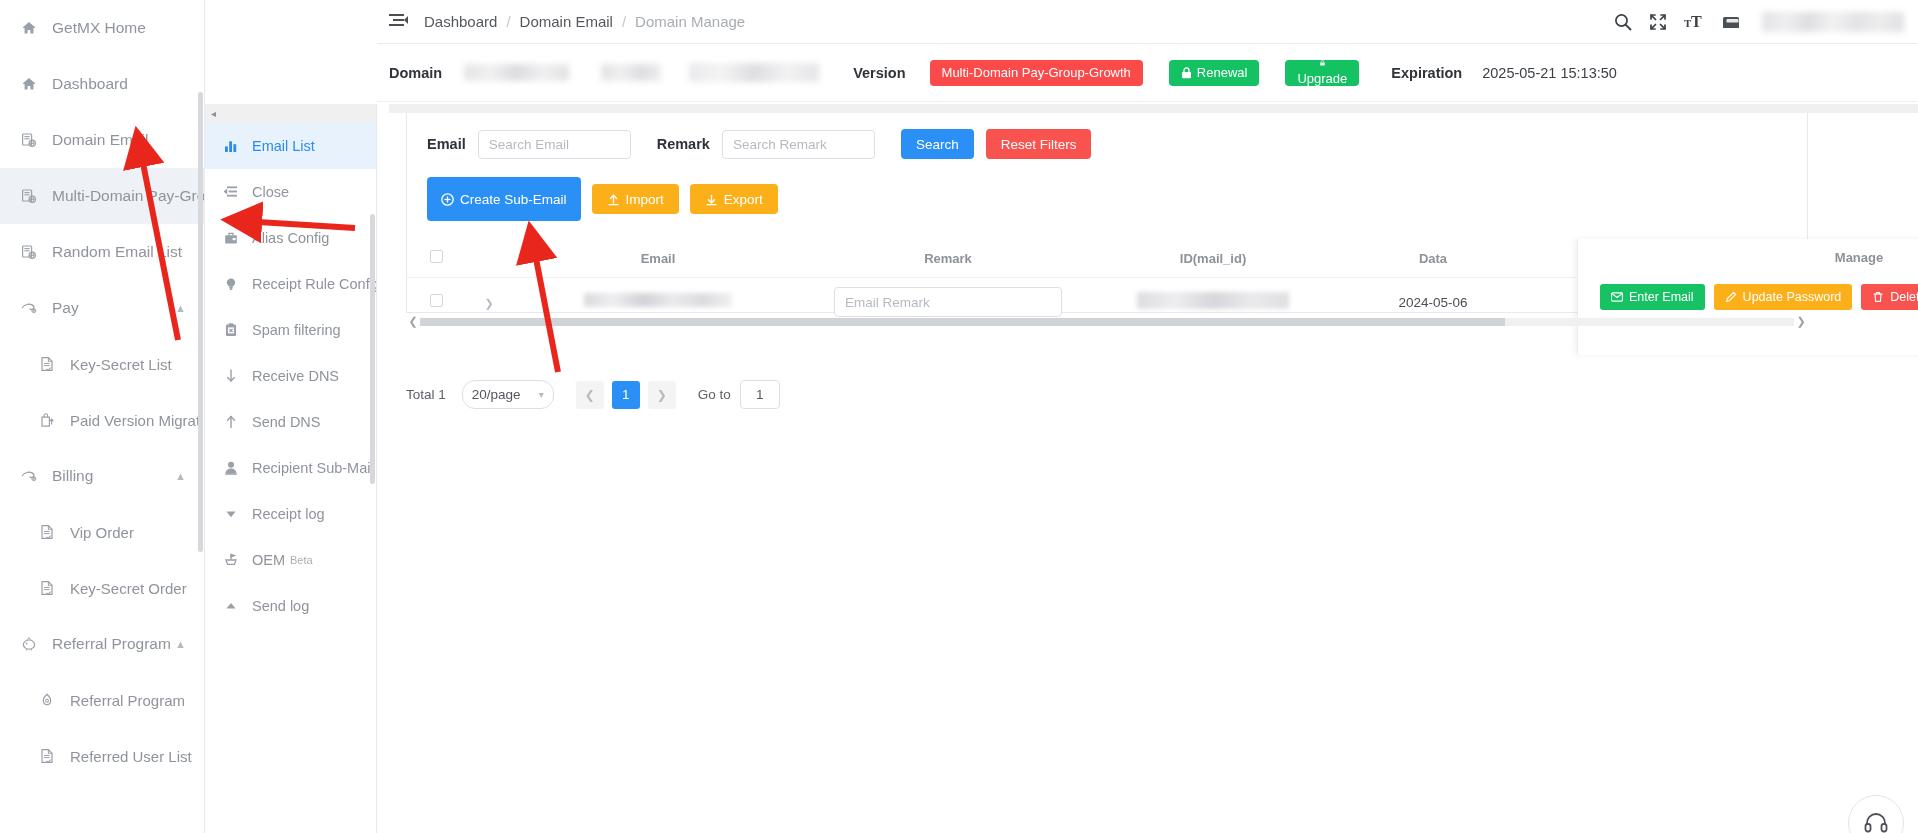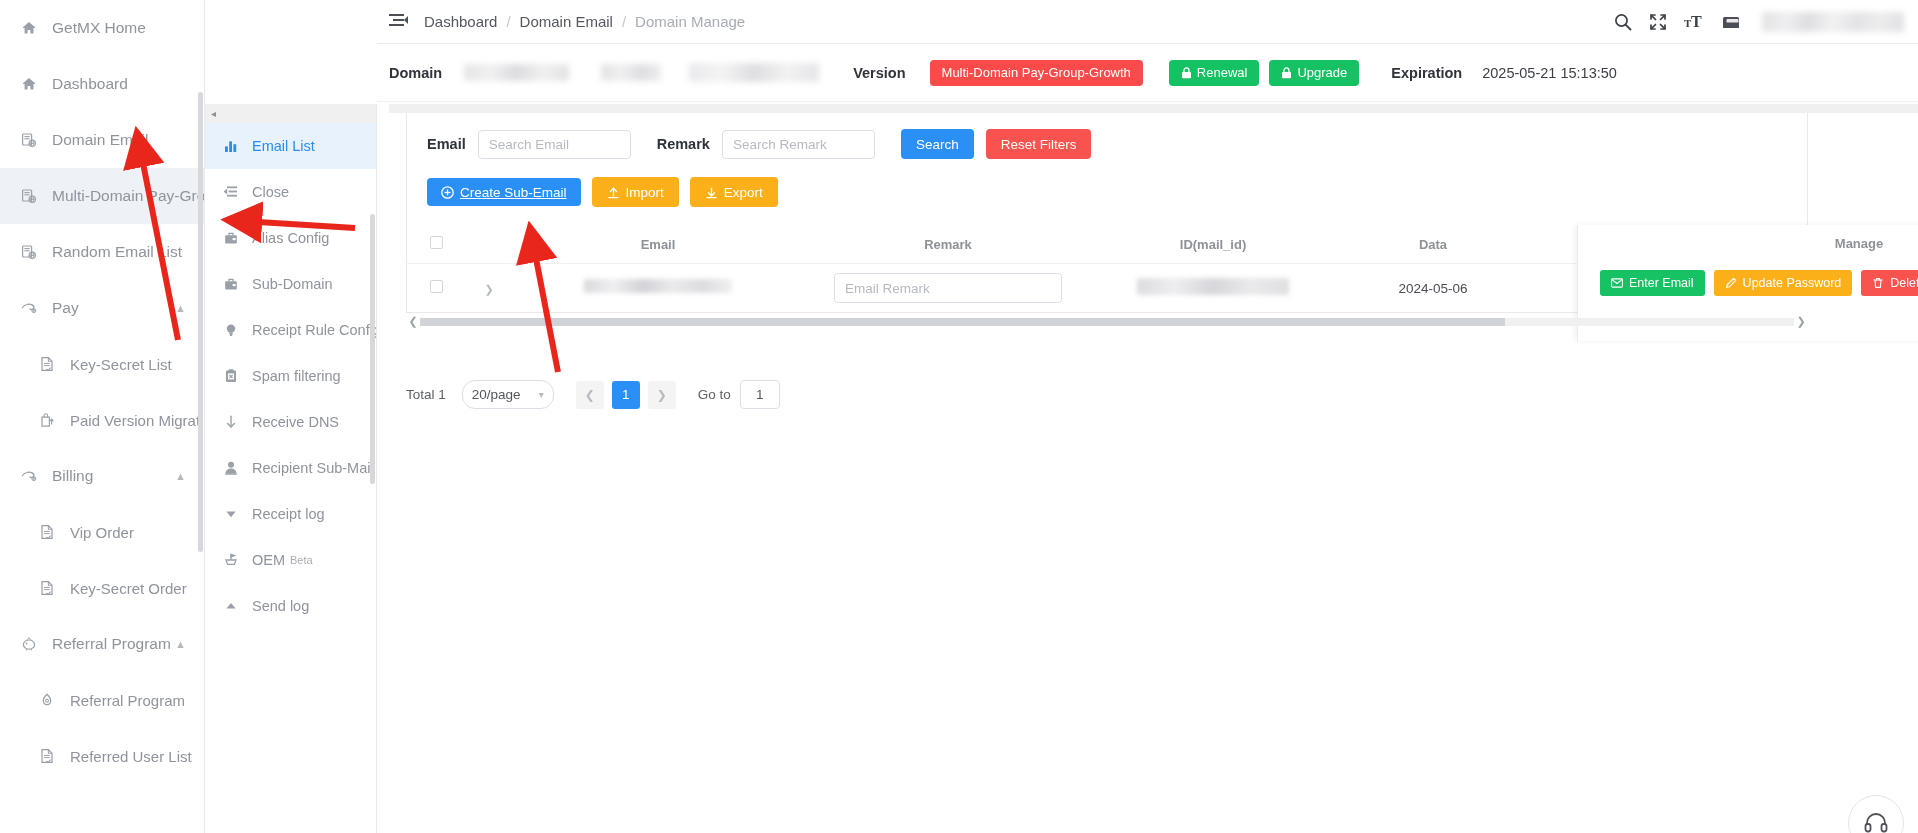--- a/index.html
+++ b/index.html
@@ -176,21 +176,21 @@
   .btn-blue { background:#2b90f5; }
   .btn-red { background:#f8534f; }
   .btn-amber { background:#fbb01a; }
   .btn-green { background:#17c265;text-align:right; }
   .btn-sm { height: 26px; padding: 0 11px; font-size: 12.5px; border-radius:3px; }
   #search-btn { margin-left: 26px; }
   #reset-btn { margin-left: 12px; }
 
   
   #actionrow { display:flex; align-items:center; gap: 11px; padding: 18px 0 0 20px; }
-  #create-btn { height: 28px; padding: 0 14px; text-decoration: underline; }
+  #create-btn { height: 44px; padding: 0 14px; }
 
   
   #tablewrap { margin-top: 18px; position:relative; width: 100%; }
   table { border-collapse: collapse; width: 1402px; table-layout: fixed; }
   thead th {
     font-size: 13px; color: #8d9299; font-weight:bold;
     padding: 11px 0; text-align:center;
     background:#fff;
   }
   tbody td { padding: 9px 0; text-align:center; vertical-align: middle;
@@ -489,32 +489,20 @@
                 <rect x="9.6" y="8" width="3" height="2.2" fill="#fff"></rect>
               </g>
             </svg>
           </span>
           <span>Alias Config</span>
         </div>
         <div class="sub-item">
           <span class="sub-ico">
             <svg width="16" height="16" viewBox="0 0 16 16">
               <g fill="#9aa0a8">
-                <rect x="2.2" y="5.2" width="11.6" height="8.2" rx="1"></rect>
-                <path d="M6 5.2V3.4h4v1.8" fill="none" stroke="#9aa0a8" stroke-width="1.3"></path>
-                <rect x="9.6" y="8" width="3" height="2.2" fill="#fff"></rect>
-              </g>
-            </svg>
-          </span>
-          <span>Sub-Domain</span>
-        </div>
-        <div class="sub-item">
-          <span class="sub-ico">
-            <svg width="16" height="16" viewBox="0 0 16 16">
-              <g fill="#9aa0a8">
                 <circle cx="8" cy="6.6" r="4.2"></circle>
                 <rect x="6.3" y="10.4" width="3.4" height="2.4" rx=".8"></rect>
                 <rect x="6.8" y="12.6" width="2.4" height="1.4" rx=".6"></rect>
               </g>
             </svg>
           </span>
           <span>Receipt Rule Config</span>
         </div>
         <div class="sub-item">
           <span class="sub-ico">
@@ -532,20 +520,31 @@
         <div class="sub-item">
           <span class="sub-ico">
             <svg width="16" height="16" viewBox="0 0 16 16">
               <g stroke="#9aa0a8" stroke-width="1.4" fill="none" stroke-linecap="round">
                 <line x1="8" y1="2.2" x2="8" y2="12.8"></line>
                 <polyline points="4.6,9.4 8,13 11.4,9.4"></polyline>
               </g>
             </svg>
           </span>
           <span>Receive DNS</span>
+        </div>
+        <div class="sub-item">
+          <span class="sub-ico">
+            <svg width="16" height="16" viewBox="0 0 16 16">
+              <g stroke="#9aa0a8" stroke-width="1.4" fill="none" stroke-linecap="round">
+                <line x1="8" y1="13.4" x2="8" y2="2.8"></line>
+                <polyline points="4.6,6.2 8,2.6 11.4,6.2"></polyline>
+              </g>
+            </svg>
+          </span>
+          <span>Send DNS</span>
         </div>
         <div class="sub-item">
           <span class="sub-ico">
             <svg width="16" height="16" viewBox="0 0 16 16">
               <g fill="#9aa0a8">
                 <circle cx="8" cy="4.8" r="3"></circle>
                 <path d="M2.6 13.4c0-3 2.4-5 5.4-5s5.4 2 5.4 5z"></path>
                 <rect x="2" y="13.2" width="12" height="1.5" rx=".7"></rect>
               </g>
             </svg>
@@ -652,21 +651,21 @@
       <span class="blurchip blur-c"></span>
       <span class="lbl-strong" style="margin-left:24px;">Version</span>
       <span class="pill pill-red" style="margin-left:14px;">Multi-Domain Pay-Group-Growth</span>
       <span class="pill pill-green" style="margin-left:16px;">
         <svg width="11" height="12" viewBox="0 0 11 12">
             <rect x="1" y="5" width="9" height="6.2" rx="1" fill="#fff"></rect>
             <path d="M3 5V3.4a2.5 2.5 0 0 1 5 0V5" fill="none" stroke="#fff" stroke-width="1.3"></path>
           </svg>
         <span>Renewal</span>
       </span>
-      <span class="pill pill-green" style="">
+      <span class="pill pill-green" style="margin-left:16px;flex-direction:column;">
         <svg width="11" height="12" viewBox="0 0 11 12">
             <rect x="1" y="5" width="9" height="6.2" rx="1" fill="#fff"></rect>
             <path d="M3 5V3.4a2.5 2.5 0 0 1 5 0V5" fill="none" stroke="#fff" stroke-width="1.3"></path>
           </svg>
         <span>Upgrade</span>
       </span>
       <span class="lbl-strong" id="exp-label">Expiration</span>
       <span id="exp-value">2025-05-21 15:13:50</span>
     </div>
 

